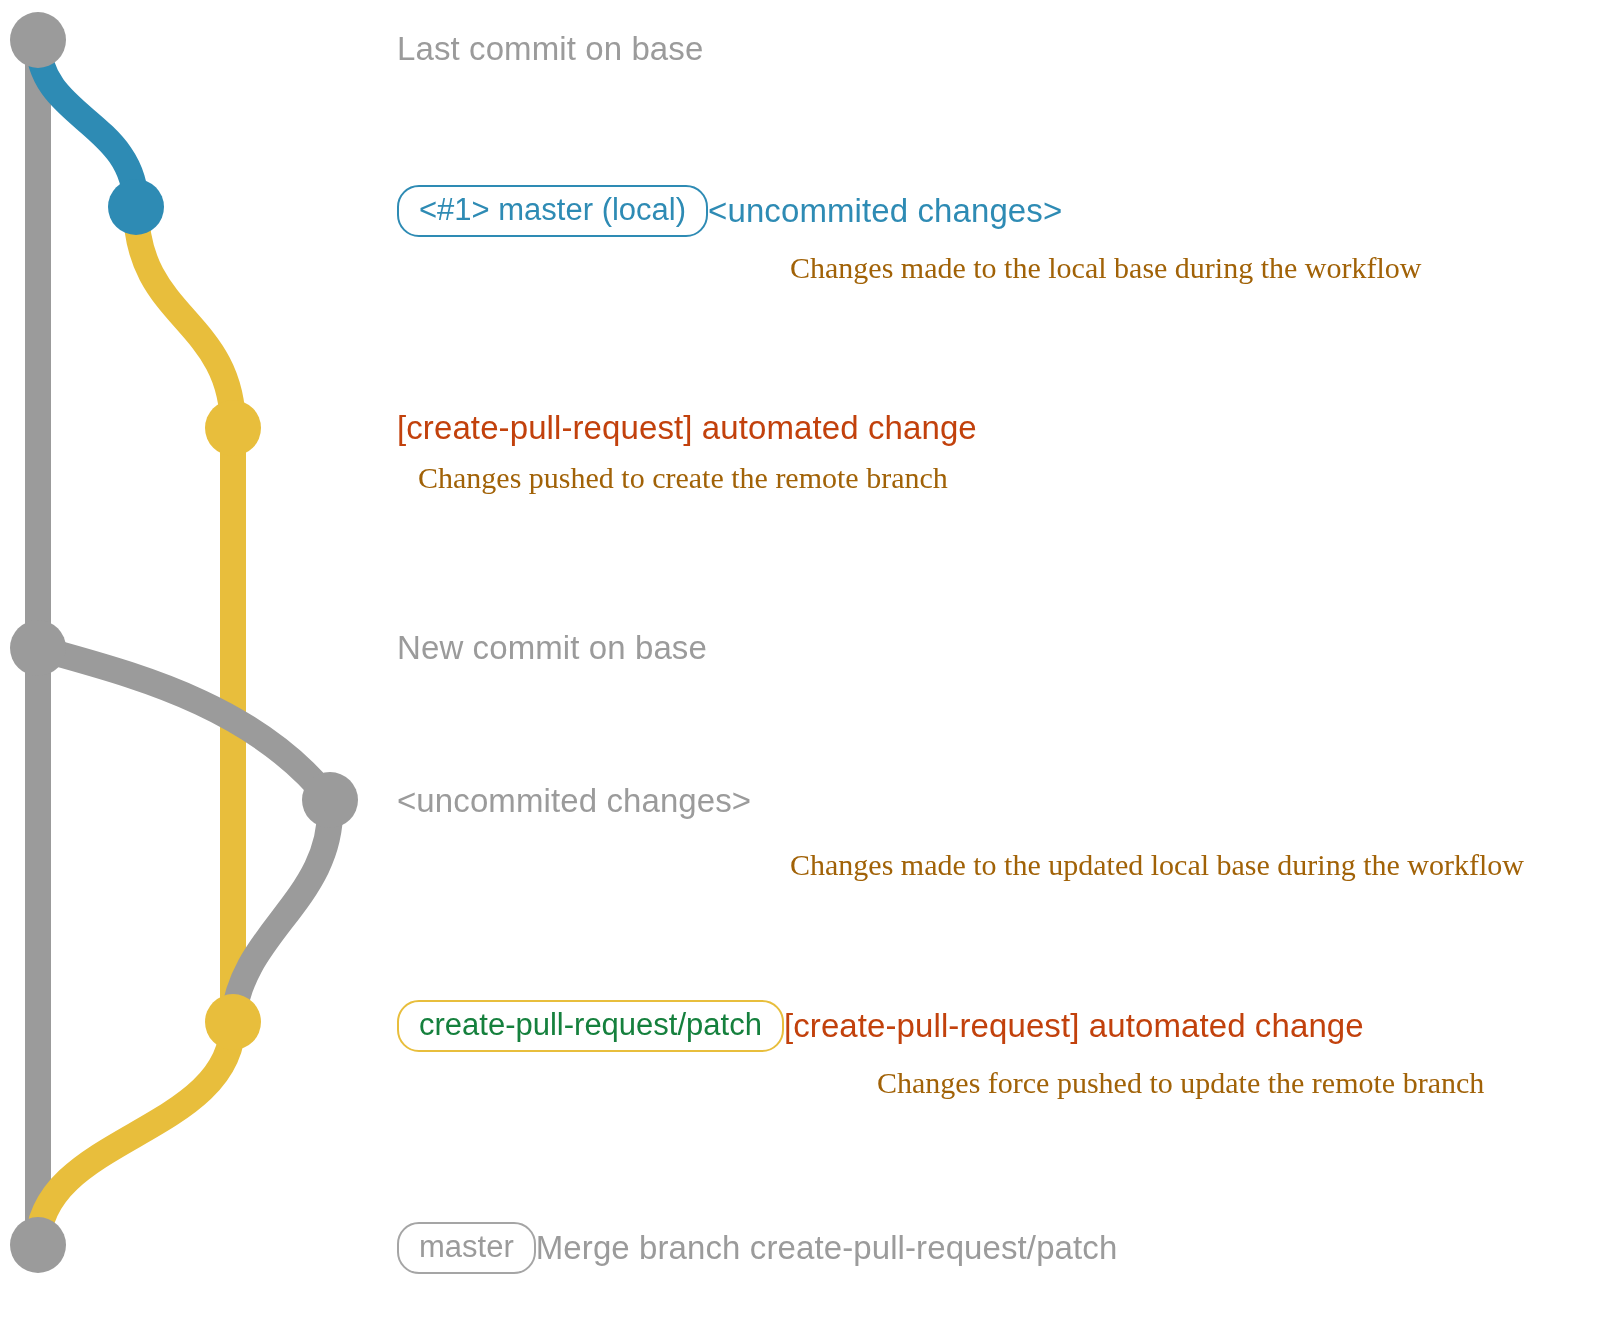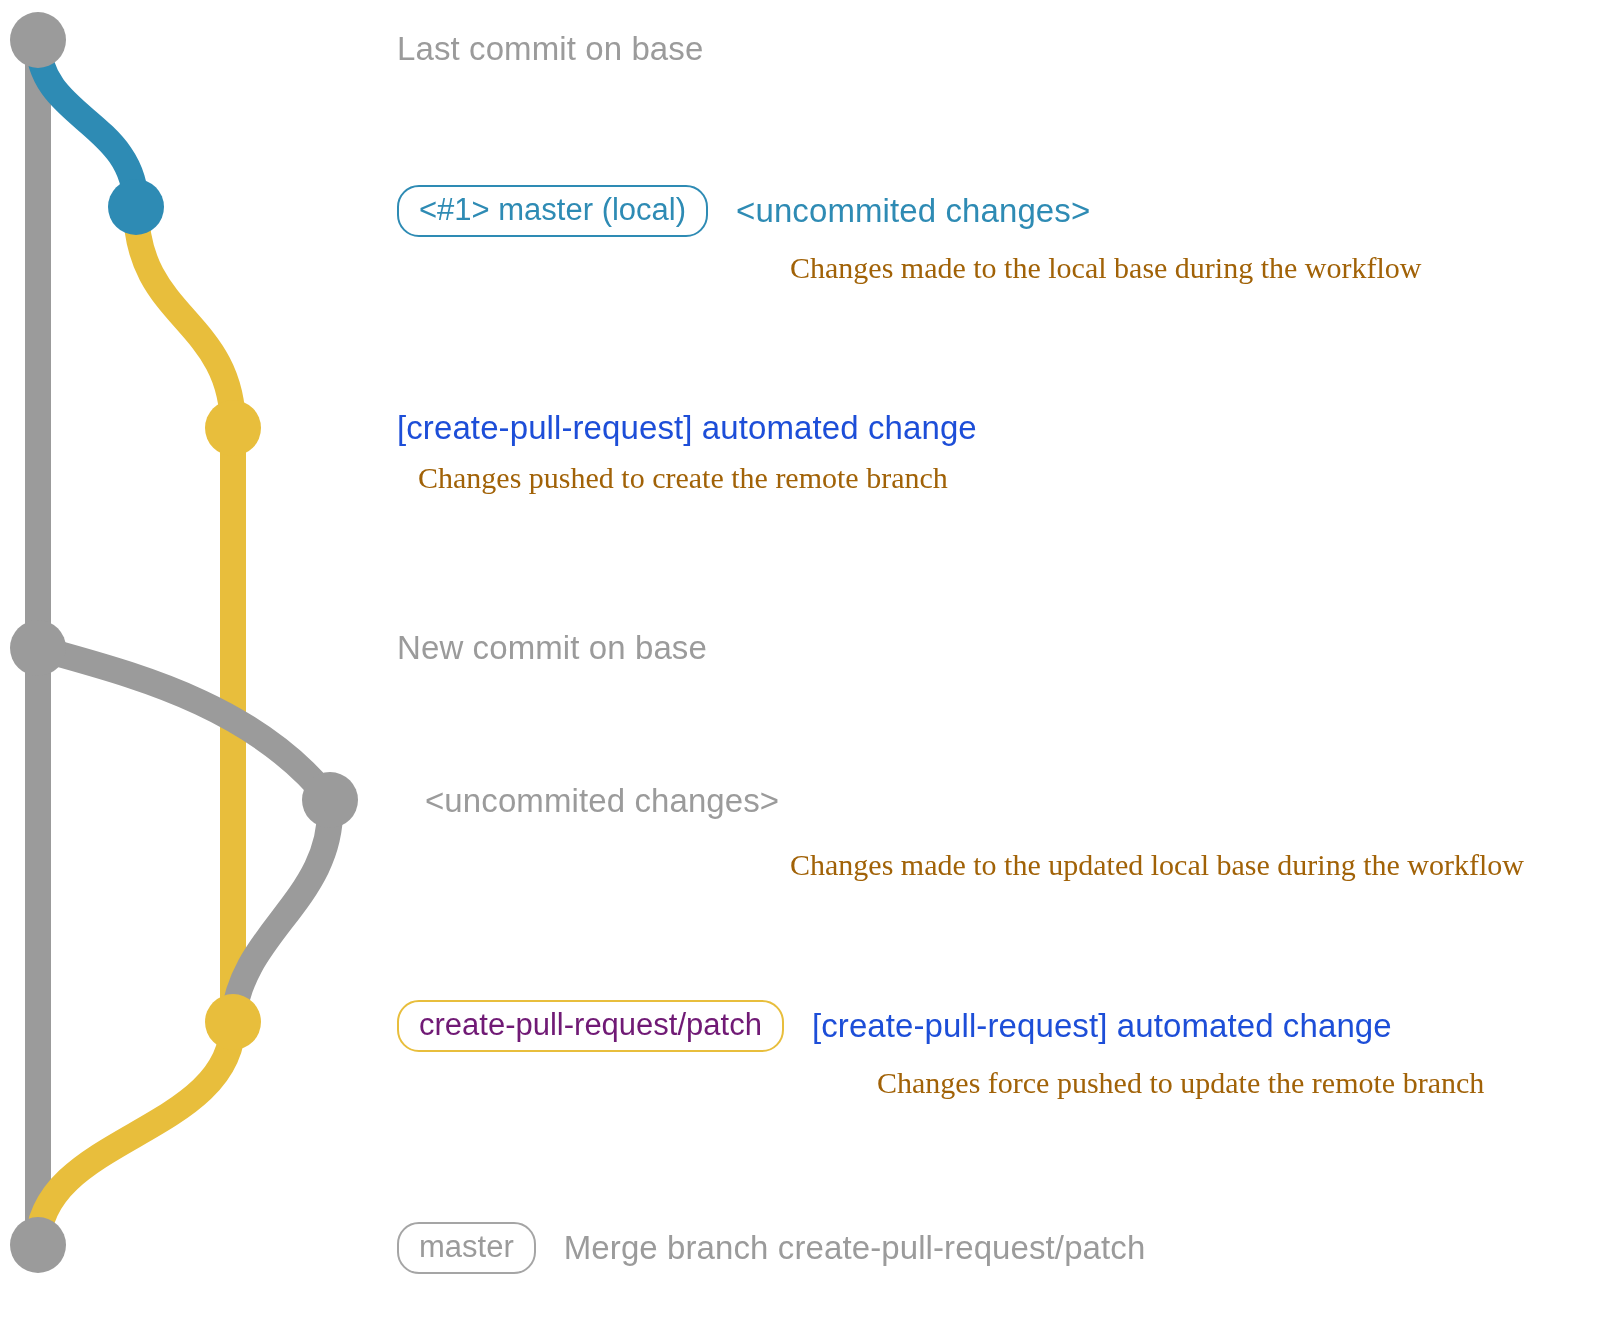--- a/index.html
+++ b/index.html
@@ -46,36 +46,36 @@
     line-height: 1.0;
     color: #9b9b9b;
     background: #ffffff;
   }
   .badge.blue {
     border-color: #2e8bb4;
     color: #2e8bb4;
   }
   .badge.yellow {
     border-color: #e8be3c;
-    color: #701a75;
+    color: #15803d;
   }
   .badge.grey {
     border-color: #a5a5a5;
     color: #9b9b9b;
   }
   .commit-title {
     font-size: 33px;
     color: #9b9b9b;
     letter-spacing: 0.1px;
   }
   .commit-title.blue { color: #2e8bb4; }
-  .commit-title.yellow { color: #1d4ed8; }
+  .commit-title.yellow { color: #c2410c; }
   .commit-title.grey { color: #9b9b9b; }
   .title-gap {
-    padding-left: 28px;
+    padding-left: 0;
   }
   .desc {
     font-family: "Liberation Serif", serif;
     font-size: 30px;
     color: #a16207;
     white-space: nowrap;
   }
 </style>
 </head>
 <body>

